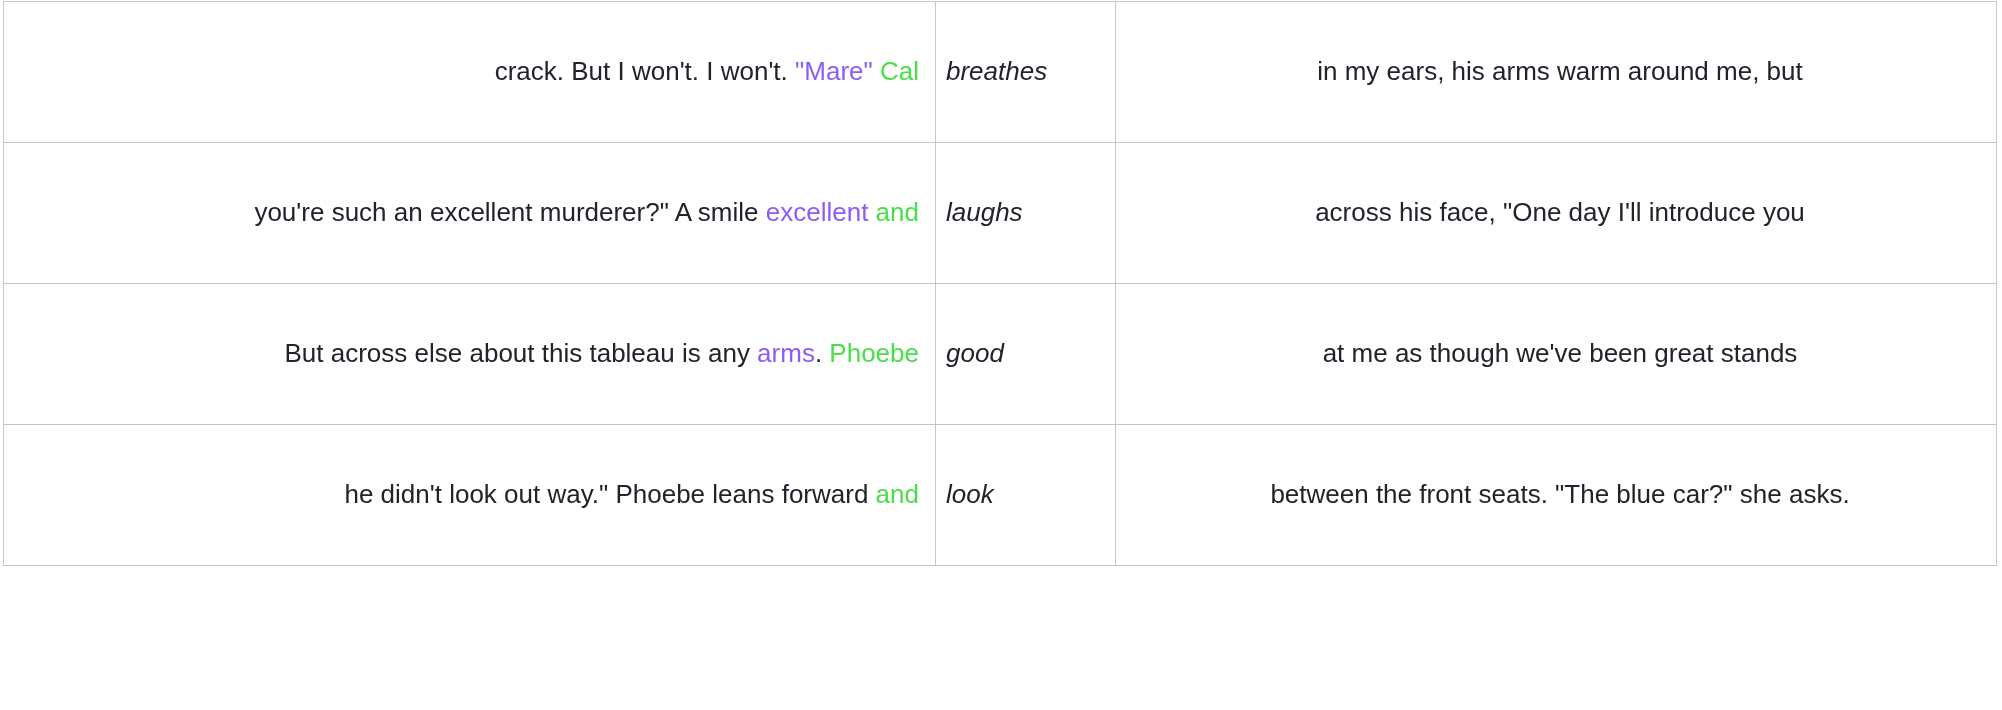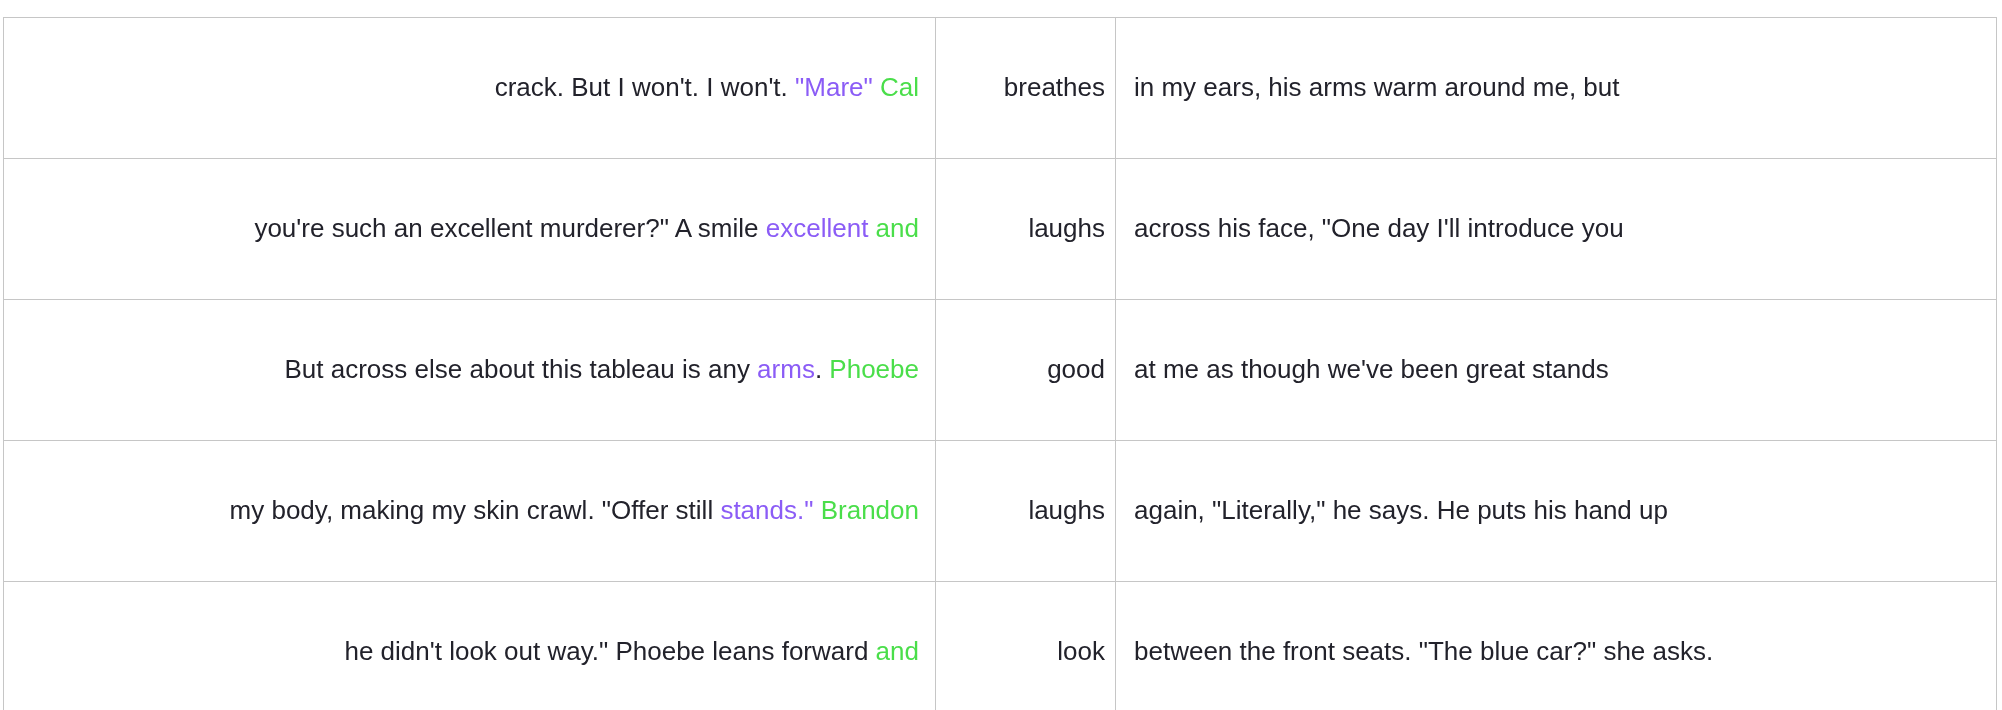--- a/index.html
+++ b/index.html
@@ -9,21 +9,21 @@
   }
   body {
     width: 2002px;
     height: 710px;
     font-family: "Liberation Sans", sans-serif;
     -webkit-font-smoothing: antialiased;
   }
 
   .table-wrap {
     box-sizing: border-box;
-    padding: 17px 6px 5px 3px;
+    padding: 1px 6px 5px 3px;
     width: 2002px;
     height: 650px;
   }
 
   table.concordance {
     border-collapse: collapse;
     table-layout: fixed;
     width: 1993px;
     border: 1px solid #c6c6c6;
   }
@@ -41,26 +41,27 @@
 
   col.col-left   { width: 932px; }
   col.col-key    { width: 180px; }
   col.col-right  { width: 881px; }
 
   td.cell-left {
     text-align: right;
     padding: 0 16px 0 10px;
   }
   td.cell-key {
-    text-align: right;
+    text-align: left;
     padding: 0 10px;
     color: #d9534f;
+    font-style: italic;
   }
   td.cell-right {
-    text-align: left;
+    text-align: center;
     padding: 0 10px 0 18px;
   }
 
   .tok-plain  { color: #22222b; }
   .tok-purple { color: #8b5cf6; }
   .tok-green  { color: #4ade4a; }
 </style>
 </head>
 <body>
 
@@ -90,27 +91,20 @@
       </tr>
 
       <tr>
         <td class="cell-left">
           <span class="rich"><span class="tok-plain">But across else about this tableau is any </span><span class="tok-purple">arms</span><span class="tok-plain">. </span><span class="tok-green">Phoebe</span></span>
         </td>
         <td class="cell-key">good</td>
         <td class="cell-right">at me as though we've been great stands</td>
       </tr>
 
-      <tr>
-        <td class="cell-left">
-          <span class="rich"><span class="tok-plain">my body, making my skin crawl. "Offer still </span><span class="tok-purple">stands."</span><span class="tok-plain"> </span><span class="tok-green">Brandon</span></span>
-        </td>
-        <td class="cell-key">laughs</td>
-        <td class="cell-right">again, "Literally," he says. He puts his hand up</td>
-      </tr>
 
       <tr>
         <td class="cell-left">
           <span class="rich"><span class="tok-plain">he didn't look out way." Phoebe leans forward </span><span class="tok-green">and</span></span>
         </td>
         <td class="cell-key">look</td>
         <td class="cell-right">between the front seats. "The blue car?" she asks.</td>
       </tr>
 
     </tbody>

